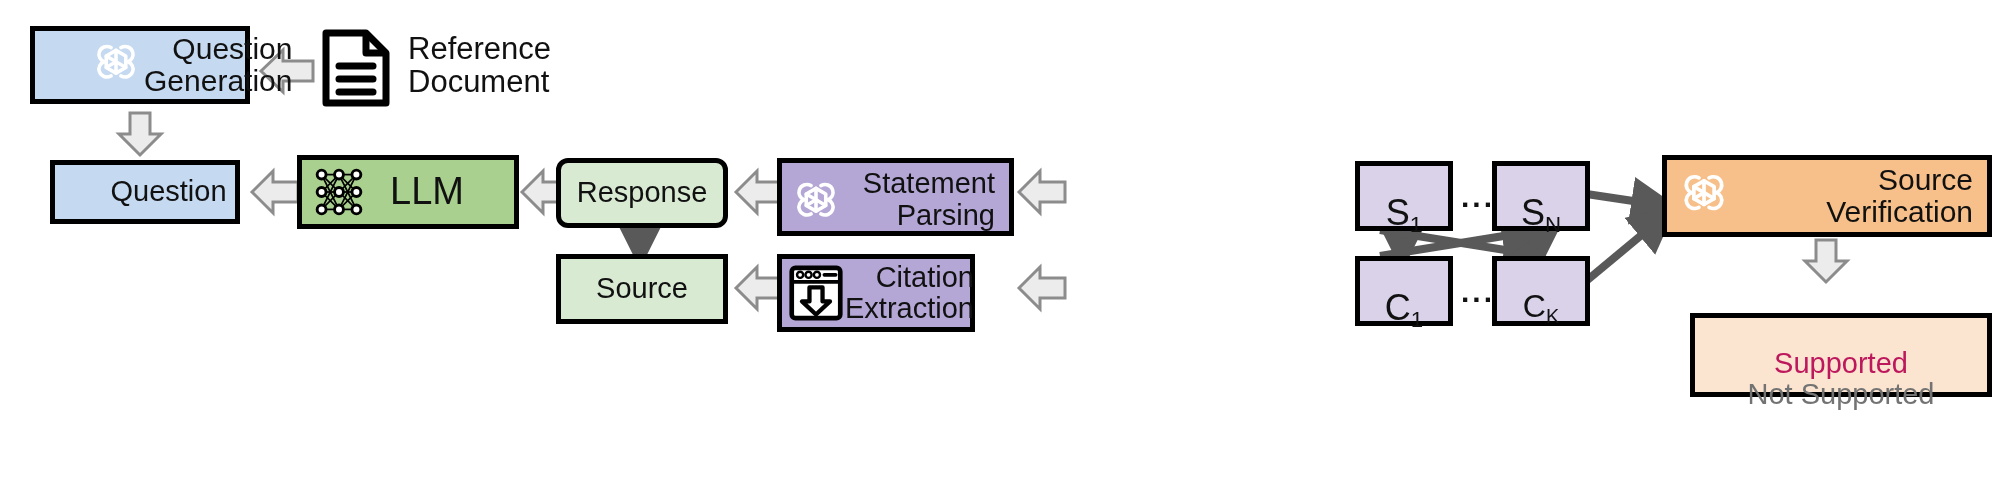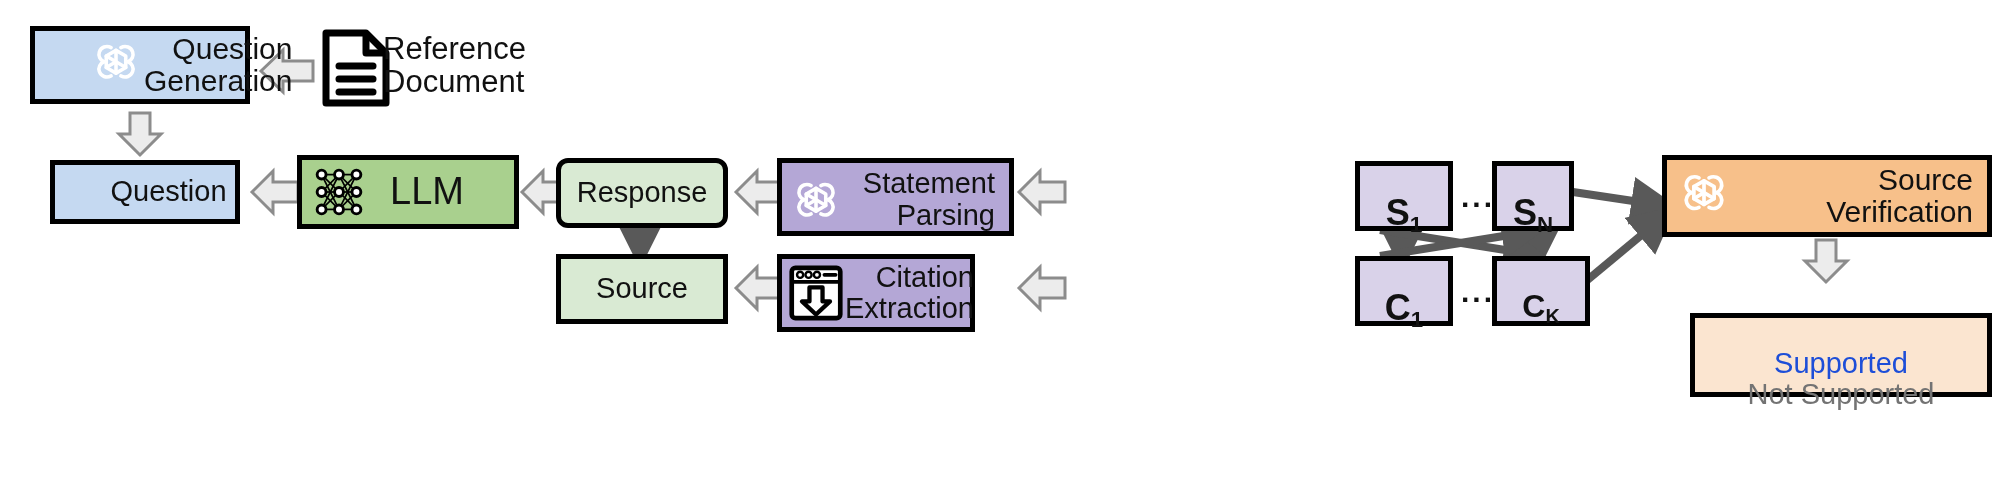--- a/index.html
+++ b/index.html
@@ -12,21 +12,21 @@
 
   
   .node.with-icon{justify-content:flex-start;}
   .node.with-icon .ico{flex:0 0 auto;display:flex;align-items:center;justify-content:center;}
   .node.with-icon .lbl{flex:1 1 auto;text-align:right;padding-right:14px;}
 
   .blue{background:#c5d9f1;padding-left:47px;}
   .green{background:#a9d08e;}
   .lgreen{background:#d9ead3;}
   .purple{background:#b4a7d6;}
-  .lpurple{background:#d9d2e9;font-weight:bold;}
+  .lpurple{background:#d9d2e9;}
   .orange{background:#f7c08a;}
   .lorange{background:#fbe5d0;}
 
   .dots{position:absolute;color:#111;font-weight:700;letter-spacing:3px;
         display:flex;align-items:center;justify-content:center;}
 
   .sub{font-size:0.62em;vertical-align:-0.32em;}
 
   svg.layer{position:absolute;left:0;top:0;width:2000px;height:484px;pointer-events:none;}
 
@@ -134,21 +134,21 @@
 
   <div style="position:absolute;left:316px;top:28px;width:80px;height:80px;">
     <svg viewBox="0 0 72 80" width="80" height="80">
       <path d="M6,5 L46,5 L66,25 L66,75 L6,75 Z" fill="#fff" stroke="#000" stroke-width="7" stroke-linejoin="round"></path>
       <path d="M46,5 L46,25 L66,25" fill="none" stroke="#000" stroke-width="7" stroke-linejoin="round"></path>
       <line x1="19" y1="38" x2="53" y2="38" stroke="#000" stroke-width="7" stroke-linecap="round"></line>
       <line x1="19" y1="51" x2="53" y2="51" stroke="#000" stroke-width="7" stroke-linecap="round"></line>
       <line x1="19" y1="64" x2="53" y2="64" stroke="#000" stroke-width="7" stroke-linecap="round"></line>
     </svg>
   </div>
-  <div class="txt" style="left:383px;top:32px;width:230px;font-size:31px;">Reference
+  <div class="txt" style="left:408px;top:32px;width:230px;font-size:31px;">Reference
 Document</div>
 
   <div class="node blue" style="left:50px;top:160px;width:190px;height:64px;font-size:29px;">
     <span class="lbl">Question</span>
   </div>
 
   <div class="node green with-icon" style="left:297px;top:155px;width:222px;height:74px;font-size:38px;">
     <span class="ico" style="width:62px;height:62px;margin-left:6px;">
       <svg viewBox="0 0 60 60" width="58" height="58">
         <g stroke="#000" stroke-width="1.8">
@@ -231,21 +231,21 @@
   </div>
 
   <div class="node lpurple" style="left:1355px;top:161px;width:98px;height:70px;font-size:36px;">
     <span class="lbl">
       <span>S</span><span class="sub">1</span>
     </span>
   </div>
 
   <div class="dots" style="left:1456px;top:180px;width:44px;height:34px;font-size:30px;">...</div>
 
-  <div class="node lpurple" style="left:1492px;top:161px;width:82px;height:70px;font-size:36px;">
+  <div class="node lpurple" style="left:1492px;top:161px;width:98px;height:70px;font-size:36px;">
     <span class="lbl">
       <span>S</span><span class="sub">N</span>
     </span>
   </div>
 
   <div class="node lpurple" style="left:1355px;top:256px;width:98px;height:70px;font-size:36px;">
     <span class="lbl">
       <span>C</span><span class="sub">1</span>
     </span>
   </div>
@@ -271,17 +271,17 @@
           <path d="M17 28 C12.5 30 9.8 35 11.5 40 C13.5 46 20 48.5 26 45.5"></path>
           <path d="M38 10.5 C44 7.5 50.5 10 52.5 16 C54.2 21 51.5 26 47 28"></path>
         </g>
       </svg>
     </span>
     <span class="lbl">Source
 Verification</span>
   </div>
 
   <div class="node lorange" style="left:1690px;top:313px;width:302px;height:84px;flex-direction:column;font-size:29px;">
-    <span class="lbl" style="color:#1d4ed8;margin-top:48px;">Supported</span>
+    <span class="lbl" style="color:#be185d;margin-top:48px;">Supported</span>
     <span class="lbl" style="color:#737373;">Not Supported</span>
   </div>
 
 </div>
 
 </body></html>

